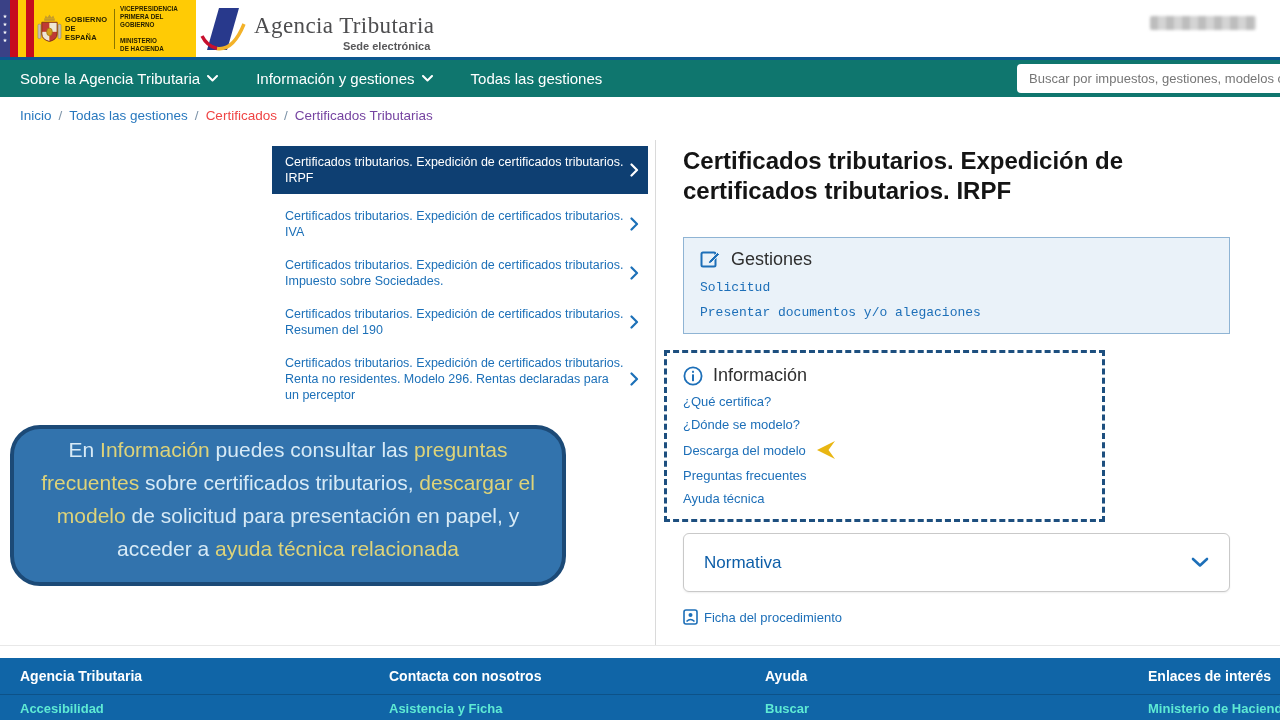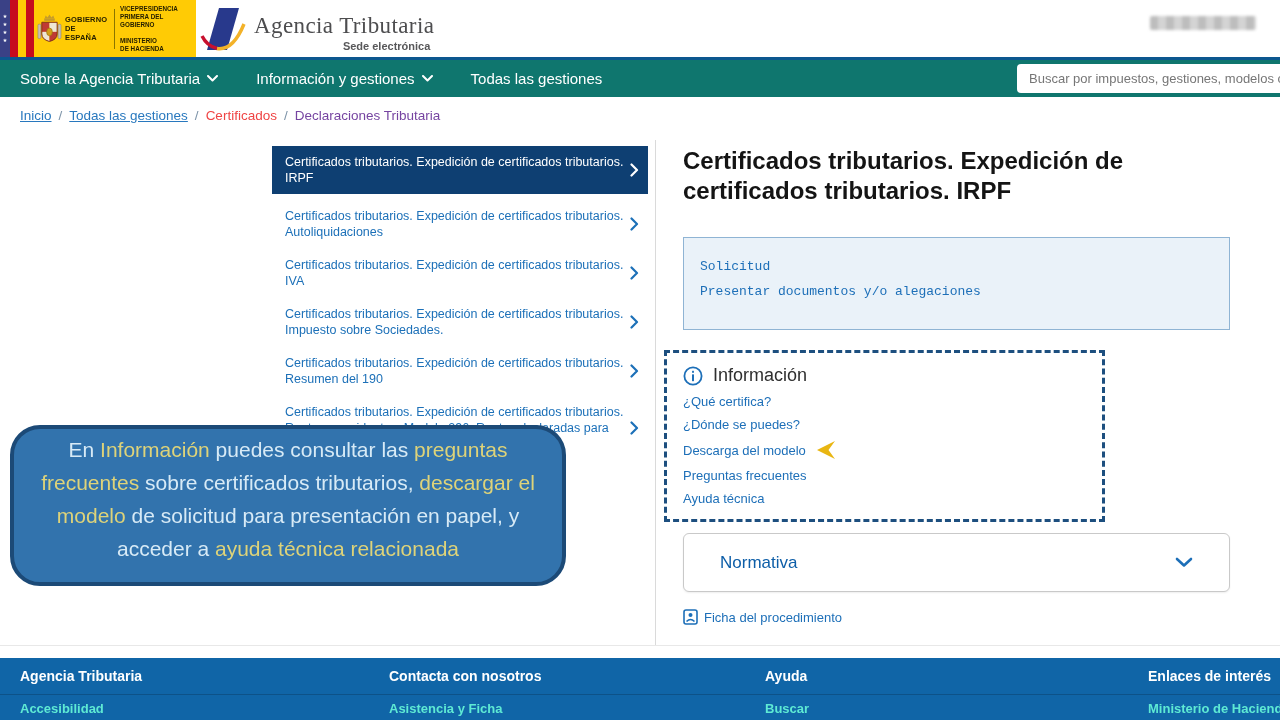--- a/index.html
+++ b/index.html
@@ -32,21 +32,21 @@
   
   .nav { position:absolute; left:0; top:57px; width:1280px; height:40px; background:#0f766e; border-top:3px solid #0C578F; }
   .nav-menu { position:absolute; left:20px; top:0; height:37px; display:flex; align-items:center; gap:38px; }
   .nav-item { display:flex; align-items:center; gap:7px; color:#fff; font-size:15px; cursor:pointer; white-space:nowrap; }
   .search { position:absolute; left:1017px; top:4px; width:300px; height:29px; background:#fff; border:none; border-radius:4px; padding:0 12px; font-size:13px; color:#333; font-family:"Liberation Sans", sans-serif; }
   .search::placeholder { color:#767676; }
 
   
   .breadcrumb { position:absolute; left:20px; top:108px; display:flex; gap:7px; font-size:13.5px; align-items:center; }
   .bc-sep { color:#7C93A8; }
-  .bc-link { color:#2878BE; cursor:pointer;text-decoration:underline; }
+  .bc-link { color:#2878BE; cursor:pointer; }
   .bc-current { color:#ef4444; }
   .bc-visited { color:#7644A1; cursor:pointer; }
 
   
   .sidebar { position:absolute; left:272px; top:146px; width:376px; }
   .sb-item { position:relative; padding:8px 24px 8px 13px; margin-bottom:1px; font-size:12.5px; line-height:16px; color:#1C70B8; cursor:pointer; }
   .sb-item.selected { background:#0E3F72; color:#fff; margin-bottom:6px; }
   .sb-chev { position:absolute; right:9px; top:50%; transform:translateY(-50%); }
   .vline { position:absolute; left:655px; top:140px; width:1px; height:505px; background:#DADADA; }
 
@@ -56,21 +56,21 @@
   .gestiones-box { position:absolute; left:683px; top:237px; width:547px; min-height:93px; background:#EAF2F9; border:1px solid #8FB4D4; padding:11px 16px 13px; }
   .box-head { display:flex; align-items:center; gap:10px; }
   .box-title { font-size:18px; color:#2F2F2F; }
   .box-link { display:block; color:#1D6FB8; font-size:13px; text-decoration:none; cursor:pointer; }
   .gestiones-links .box-link { margin-top:10px;font-family:Liberation Mono, monospace; }
 
   .info-box { position:absolute; left:664px; top:350px; width:441px; background:#fff; border:3px dashed #1D4F7F; padding:12px 16px 13px; }
   .info-link-row { display:flex; align-items:center; gap:8px; margin-top:8px; }
   .info-link-row .box-link { margin-top:0; }
 
-  .normativa { position:absolute; left:683px; top:533px; width:547px; height:59px; background:#fff; border:1px solid #C9C9C9; border-radius:6px; box-shadow:0 1px 2px rgba(0,0,0,.07); display:flex; align-items:center; justify-content:space-between; padding:0 36px; cursor:pointer; }
+  .normativa { position:absolute; left:683px; top:533px; width:547px; height:59px; background:#fff; border:1px solid #C9C9C9; border-radius:6px; box-shadow:0 1px 2px rgba(0,0,0,.07); display:flex; align-items:center; justify-content:space-between; padding:0 20px; cursor:pointer; }
   .normativa-label { font-size:17px; color:#0D5EA8; }
 
   .ficha { position:absolute; left:683px; top:609px; display:flex; align-items:center; gap:6px; font-size:13px; color:#1D6FB8; text-decoration:none; cursor:pointer; }
 
   
   .tooltip { position:absolute; left:10px; top:425px; width:556px; background:#3273AD; border:4px solid #1C4A77; border-radius:30px; padding:4px 26px 17px; z-index:30; }
   .tooltip-text { text-align:center; font-size:21px; line-height:33px; color:#D7EAF6; white-space:pre-wrap; }
   .tooltip-text .hl { color:#DED379; }
 
   .content-line { position:absolute; left:0; top:645px; width:1280px; height:1px; background:#E8E8E8; }
@@ -171,69 +171,73 @@
     <input class="search" type="text" placeholder="Buscar por impuestos, gestiones, modelos o en" style="">
   </div>
 
   <div class="breadcrumb">
       <span class="bc-link">Inicio</span>
       <span class="bc-sep">/</span>
       <span class="bc-link">Todas las gestiones</span>
       <span class="bc-sep">/</span>
       <span class="bc-current">Certificados</span>
       <span class="bc-sep">/</span>
-      <span class="bc-visited">Declaraciones Tributaria</span>
+      <span class="bc-visited">Certificados Tributarias</span>
     </div>
 
   <div class="sidebar">
       <div class="sb-item selected"><span class="sb-label">Certificados tributarios. Expedición de certificados tributarios. IRPF</span><svg class="sb-chev" width="9" height="14" viewBox="0 0 9 14">
           <polyline points="1.5,1.5 7,7 1.5,12.5" fill="none" stroke="currentColor" stroke-width="2.2" stroke-linecap="round" stroke-linejoin="round"></polyline>
         </svg></div>
-      <div class="sb-item"><span class="sb-label">Certificados tributarios. Expedición de certificados tributarios. Autoliquidaciones</span><svg class="sb-chev" width="9" height="14" viewBox="0 0 9 14">
-          <polyline points="1.5,1.5 7,7 1.5,12.5" fill="none" stroke="currentColor" stroke-width="2.2" stroke-linecap="round" stroke-linejoin="round"></polyline>
-        </svg></div>
       <div class="sb-item"><span class="sb-label">Certificados tributarios. Expedición de certificados tributarios. IVA</span><svg class="sb-chev" width="9" height="14" viewBox="0 0 9 14">
           <polyline points="1.5,1.5 7,7 1.5,12.5" fill="none" stroke="currentColor" stroke-width="2.2" stroke-linecap="round" stroke-linejoin="round"></polyline>
         </svg></div>
       <div class="sb-item"><span class="sb-label">Certificados tributarios. Expedición de certificados tributarios. Impuesto sobre Sociedades.</span><svg class="sb-chev" width="9" height="14" viewBox="0 0 9 14">
           <polyline points="1.5,1.5 7,7 1.5,12.5" fill="none" stroke="currentColor" stroke-width="2.2" stroke-linecap="round" stroke-linejoin="round"></polyline>
         </svg></div>
       <div class="sb-item"><span class="sb-label">Certificados tributarios. Expedición de certificados tributarios. Resumen del 190</span><svg class="sb-chev" width="9" height="14" viewBox="0 0 9 14">
           <polyline points="1.5,1.5 7,7 1.5,12.5" fill="none" stroke="currentColor" stroke-width="2.2" stroke-linecap="round" stroke-linejoin="round"></polyline>
         </svg></div>
       <div class="sb-item"><span class="sb-label">Certificados tributarios. Expedición de certificados tributarios. Renta no residentes. Modelo 296. Rentas declaradas para un perceptor</span><svg class="sb-chev" width="9" height="14" viewBox="0 0 9 14">
           <polyline points="1.5,1.5 7,7 1.5,12.5" fill="none" stroke="currentColor" stroke-width="2.2" stroke-linecap="round" stroke-linejoin="round"></polyline>
         </svg></div>
     </div>
   <div class="vline"></div>
 
   <h1 class="page-title">Certificados tributarios. Expedición de certificados tributarios. IRPF</h1>
 
   <div class="gestiones-box">
+    <div class="box-head">
+      <svg width="21" height="21" viewBox="0 0 21 21">
+        <rect x="1.5" y="3.5" width="14" height="14" rx="1.5" fill="none" stroke="#1D6FB8" stroke-width="2"></rect>
+        <path d="M9 12 L17.5 3.5 L19.5 5.5 L11 14 L8.2 14.8 Z" fill="#1D6FB8" stroke="#fff" stroke-width="0.8"></path>
+      </svg>
+      <span class="box-title">Gestiones</span>
+    </div>
     <div class="gestiones-links">
         <a class="box-link">Solicitud</a>
         <a class="box-link">Presentar documentos y/o alegaciones</a>
       </div>
   </div>
 
   <div class="info-box">
     <div class="box-head">
       <svg width="20" height="20" viewBox="0 0 20 20">
         <circle cx="10" cy="10" r="8.6" fill="none" stroke="#1D6FB8" stroke-width="1.8"></circle>
         <rect x="9" y="4.8" width="2" height="2" rx="0.4" fill="#1D6FB8"></rect>
         <rect x="9" y="8.2" width="2" height="7" rx="0.6" fill="#1D6FB8"></rect>
       </svg>
       <span class="box-title">Información</span>
     </div>
     <div>
         <div class="info-link-row">
           <a class="box-link">¿Qué certifica?</a>
         </div>
         <div class="info-link-row">
-          <a class="box-link">¿Dónde se puedes?</a>
+          <a class="box-link">¿Dónde se modelo?</a>
         </div>
         <div class="info-link-row">
           <a class="box-link">Descarga del modelo</a>
           <svg width="22" height="20" viewBox="0 0 22 20">
             <path d="M21 1 L3 10 L21 19 L14.5 10 Z" fill="#E9B612"></path>
           </svg>
         </div>
         <div class="info-link-row">
           <a class="box-link">Preguntas frecuentes</a>
         </div>

